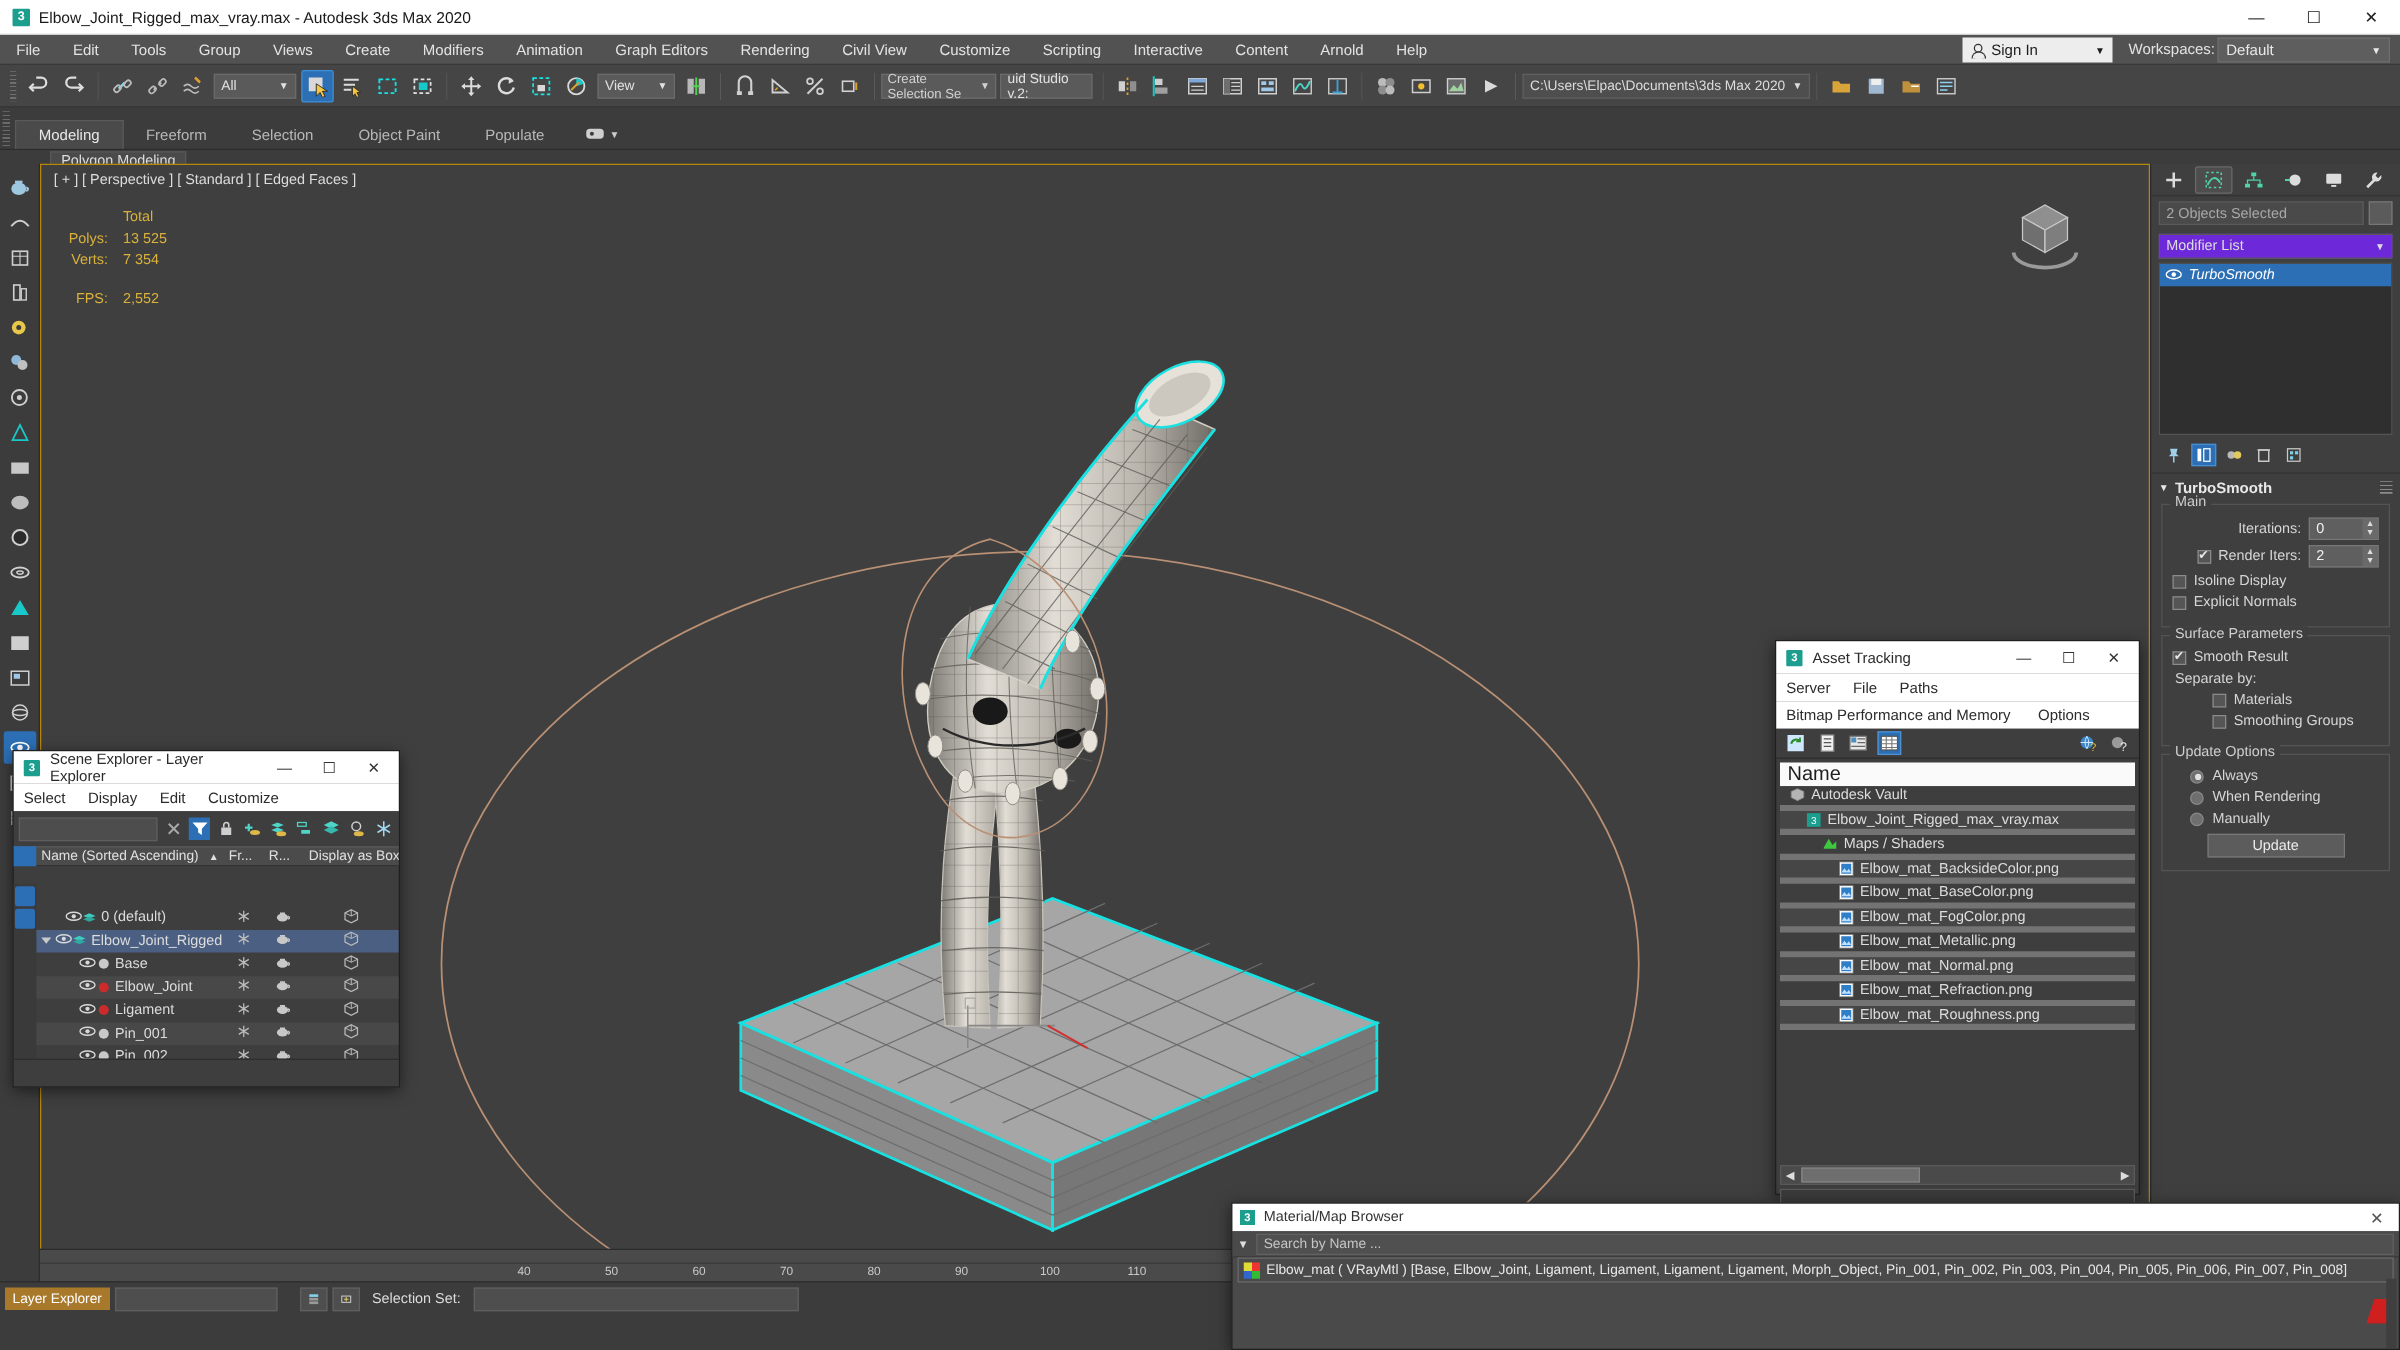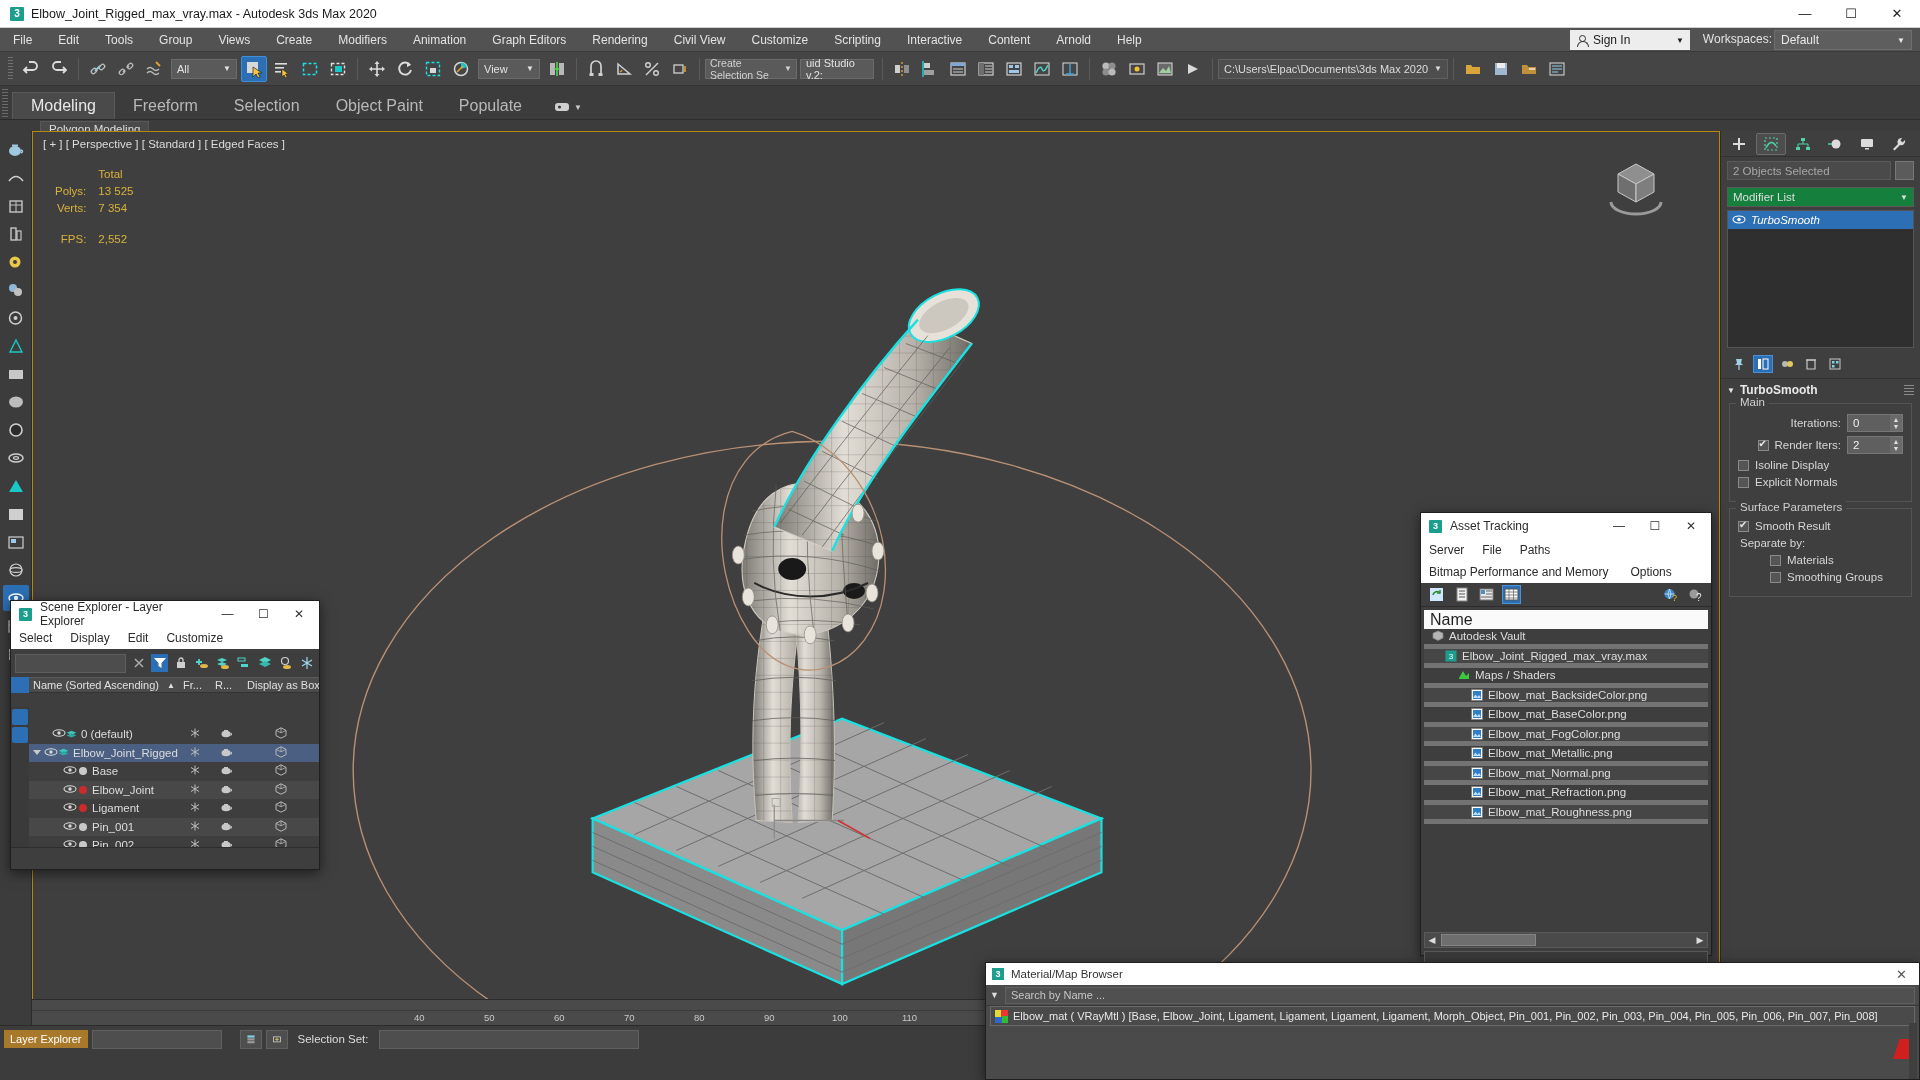--- a/index.html
+++ b/index.html
@@ -49,21 +49,21 @@
   .selset{height:20px;width:92px;background:#5a5a5a;border:1px solid #6b6b6b;font-size:10.5px;
     color:#d2d2d2;display:flex;align-items:center;padding:0 4px;}
   .pathbox{height:20px;background:#4e4e4e;border:1px solid #606060;font-size:11px;color:#dcdcdc;
     display:flex;align-items:center;padding:0 5px;width:230px;}
   .pathbox .arrow{margin-left:auto;font-size:8px;}
 
   
   .ribbon{height:34px;background:#3c3c3c;display:flex;align-items:flex-end;border-bottom:1px solid #2c2c2c;}
   .rib-grip{width:6px;height:28px;margin:0 4px 2px 2px;background:
     repeating-linear-gradient(to bottom,#6a6a6a 0 1px,transparent 1px 3px);}
-  .rib-tab{font-size:16px;padding:4px 18px;color:#b8b8b8;}
+  .rib-tab{font-size:12px;padding:4px 18px;color:#b8b8b8;}
   .rib-tab.active{background:#4a4a4a;color:#e8e8e8;border:1px solid #5a5a5a;border-bottom:none;}
   .rib-sub{height:18px;background:#3c3c3c;display:flex;align-items:center;
     border-bottom:1px solid #2a2a2a;padding-left:40px;}
   .rib-sub span{font-size:11.5px;background:#4a4a4a;border:1px solid #585858;padding:1px 8px;color:#ddd;}
 
   
   .lefttools{position:absolute;left:0;top:131px;width:32px;bottom:55px;background:#3c3c3c;
     border-right:1px solid #2b2b2b;padding-top:4px;}
   .ltbtn{width:26px;height:26px;margin:2px 3px;border-radius:2px;display:flex;
     align-items:center;justify-content:center;}
@@ -82,21 +82,21 @@
   
   .cmdpanel{position:absolute;right:0;top:131px;width:200px;bottom:55px;background:#3f3f3f;
     border-left:1px solid #2b2b2b;font-size:11.5px;}
   .cp-tabs{height:26px;display:flex;align-items:center;border-bottom:1px solid #323232;padding:0 2px;}
   .cp-tab{width:30px;height:22px;display:flex;align-items:center;justify-content:center;margin:0 1px;border-radius:2px;}
   .cp-tab.active{background:#4d4d4d;border:1px solid #6a6a6a;}
   .cp-namerow{display:flex;padding:4px 6px;align-items:center;gap:4px;}
   .cp-name{flex:1;height:19px;background:#4a4a4a;border:1px solid #5a5a5a;color:#a8a8a8;
     font-size:11.5px;display:flex;align-items:center;padding:0 5px;}
   .cp-swatch{width:19px;height:19px;background:#5b5b5b;border:1px solid #777;}
-  .cp-modlist{margin:3px 6px;height:20px;background:#15803d;border:1px solid #5a5a5a;
+  .cp-modlist{margin:3px 6px;height:20px;background:#6d28d9;border:1px solid #5a5a5a;
     display:flex;align-items:center;padding:0 5px;color:#ddd;}
   .cp-modlist .arrow{margin-left:auto;font-size:8px;}
   .cp-stack{margin:2px 6px;height:138px;background:#2f2f2f;border:1px solid #555;overflow:hidden;}
   .stack-row{height:18px;display:flex;align-items:center;padding:0 4px;background:#2c6fb5;color:#fff;}
   .stack-row .eye{width:14px;height:12px;margin-right:5px;}
   .stack-row span.nm{font-style:italic;font-size:11.5px;}
   .cp-stacktools{display:flex;align-items:center;gap:4px;padding:5px 8px;border-bottom:1px solid #333;}
   .sttool{width:20px;height:18px;display:flex;align-items:center;justify-content:center;}
   .sttool.on{background:#2c6fb5;border:1px solid #4a8fd0;}
   .rollup-title{display:flex;align-items:center;gap:5px;padding:4px 6px;font-weight:bold;font-size:12px;color:#e8e8e8;}
@@ -892,20 +892,36 @@
       <div class="chkrow" style="margin-left:32px">
         <span class="chk"></span>
         <span>Materials</span>
       </div>
       <div class="chkrow" style="margin-left:32px">
         <span class="chk"></span>
         <span>Smoothing Groups</span>
       </div>
     </div>
 
+    <div class="grpbox">
+      <div class="legend">Update Options</div>
+      <div class="radrow">
+          <span class="rad on"></span>
+        <span>Always</span>
+        </div>
+      <div class="radrow">
+          <span class="rad"></span>
+        <span>When Rendering</span>
+        </div>
+      <div class="radrow">
+          <span class="rad"></span>
+        <span>Manually</span>
+        </div>
+      <div class="btnwide">Update</div>
+    </div>
   </div>
 
   <div class="timeline">
     <div class="tl-line"></div>
     <div class="tl-ticks">
       <span class="tl-tick" style="left:382px">40</span>
       <span class="tl-tick" style="left:452px">50</span>
       <span class="tl-tick" style="left:522px">60</span>
       <span class="tl-tick" style="left:592px">70</span>
       <span class="tl-tick" style="left:662px">80</span>

